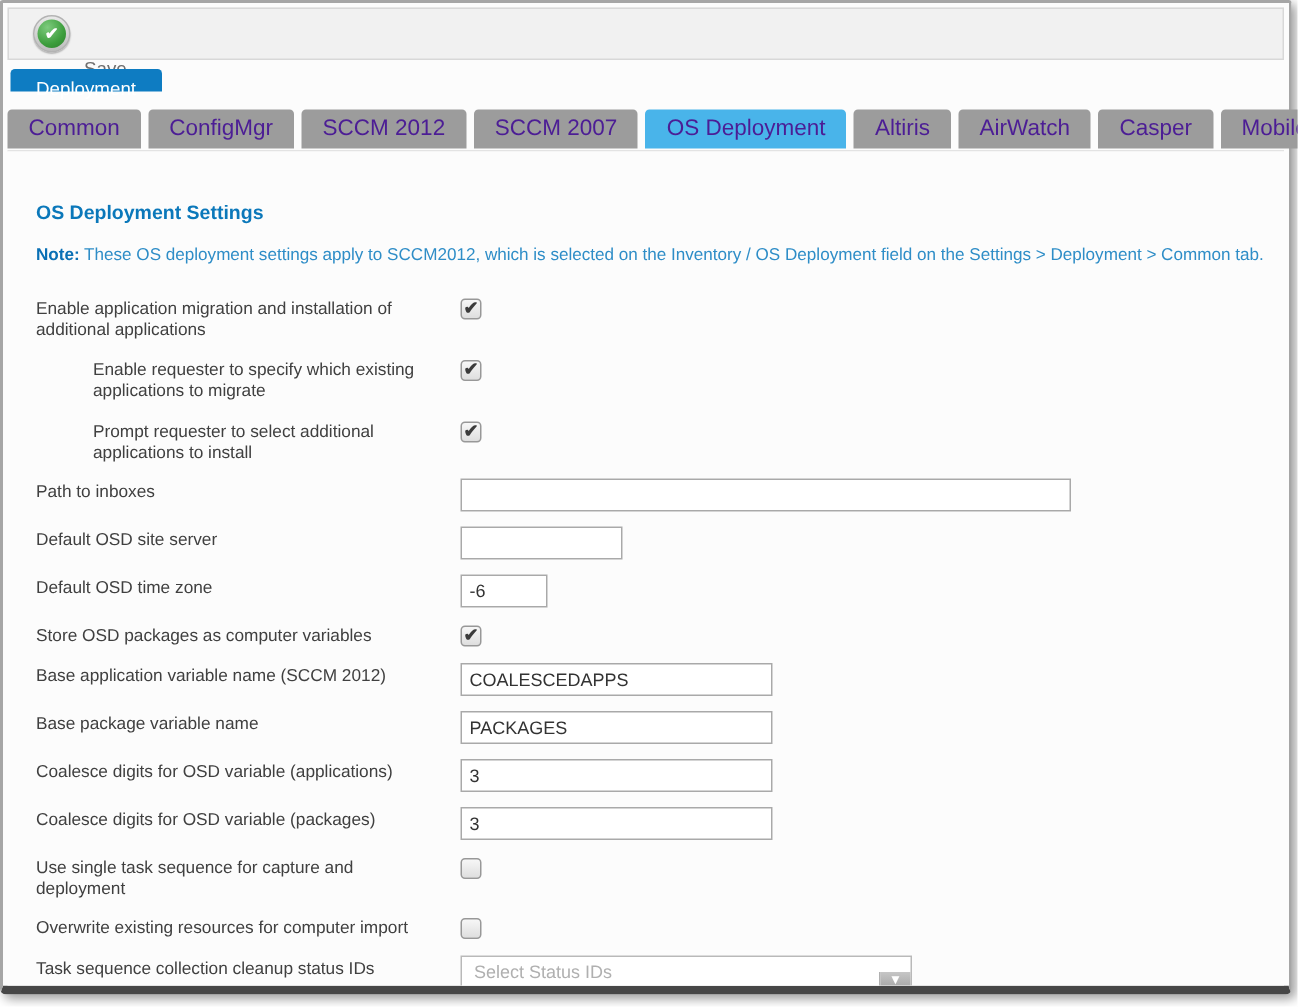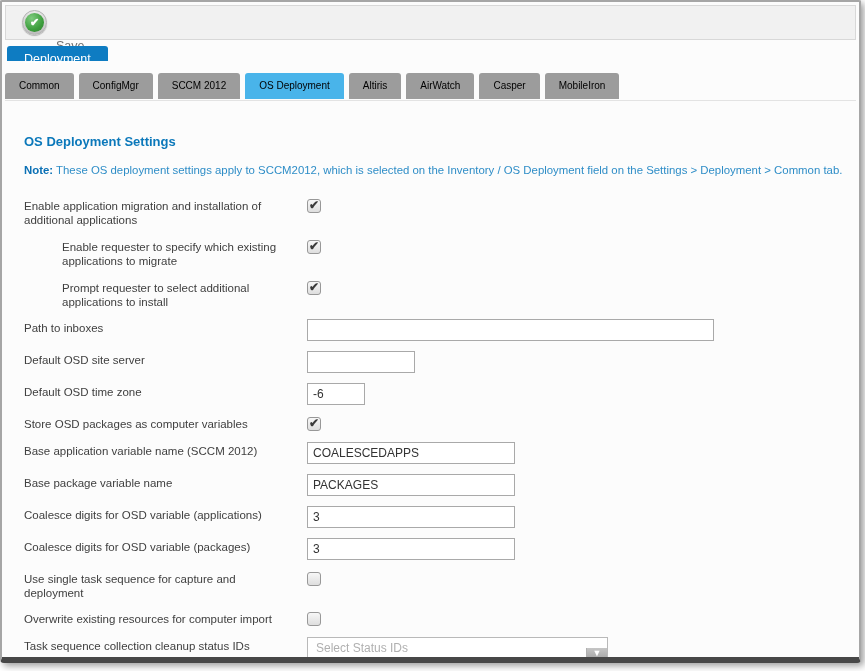--- a/index.html
+++ b/index.html
@@ -34,21 +34,21 @@
   .save-label{color:#6f6f6f;font-size:12.5px;margin-top:47px;}
   
   .tabs-row1{position:absolute;left:5px;top:44px;height:27px;display:flex;}
   .tab-primary{
     background:#0e7cc2;color:#fff;font-size:12.5px;
     padding:0 17px;height:15px;line-height:27px;
     border-radius:3px 3px 0 0;cursor:pointer;
   }
   .tabs-row2{position:absolute;left:3px;top:71px;height:27px;display:flex;gap:5px;border-bottom:1px solid #e3e3e3;right:3px;}
   .subtab{
-    background:#9c9c9c;color:#000000;font-size:10px;
+    background:#9c9c9c;color:#4c1d95;font-size:15px;
     padding:0 14px;height:26px;line-height:26px;
     border-radius:3px 3px 0 0;cursor:pointer;white-space:nowrap;
   }
   .subtab.active{background:#49b4ea;}
   
   .content{position:absolute;left:3px;right:3px;top:99px;bottom:0;background:#fcfcfc;overflow:hidden;}
   .page-title{margin:33px 0 0 19px;font-size:13px;font-weight:bold;color:#0b78ba;}
   .note{margin:15px 0 21px 19px;font-size:11.4px;white-space:nowrap;}
   .note b{color:#0a70b5;font-weight:bold;}
   .note span{color:#2e8dc7;}
@@ -102,20 +102,21 @@
     </div>
 
     <div class="tabs-row1">
       <div class="tab-primary">Deployment</div>
     </div>
 
     <div class="tabs-row2">
       <div class="subtab">Common</div>
       <div class="subtab">ConfigMgr</div>
       <div class="subtab">SCCM 2012</div>
+      <div class="subtab">SCCM 2007</div>
       <div class="subtab active">OS Deployment</div>
       <div class="subtab">Altiris</div>
       <div class="subtab">AirWatch</div>
       <div class="subtab">Casper</div>
       <div class="subtab">MobileIron</div>
     </div>
 
     <div class="content">
       <div class="page-title">OS Deployment Settings</div>
       <div class="note">

